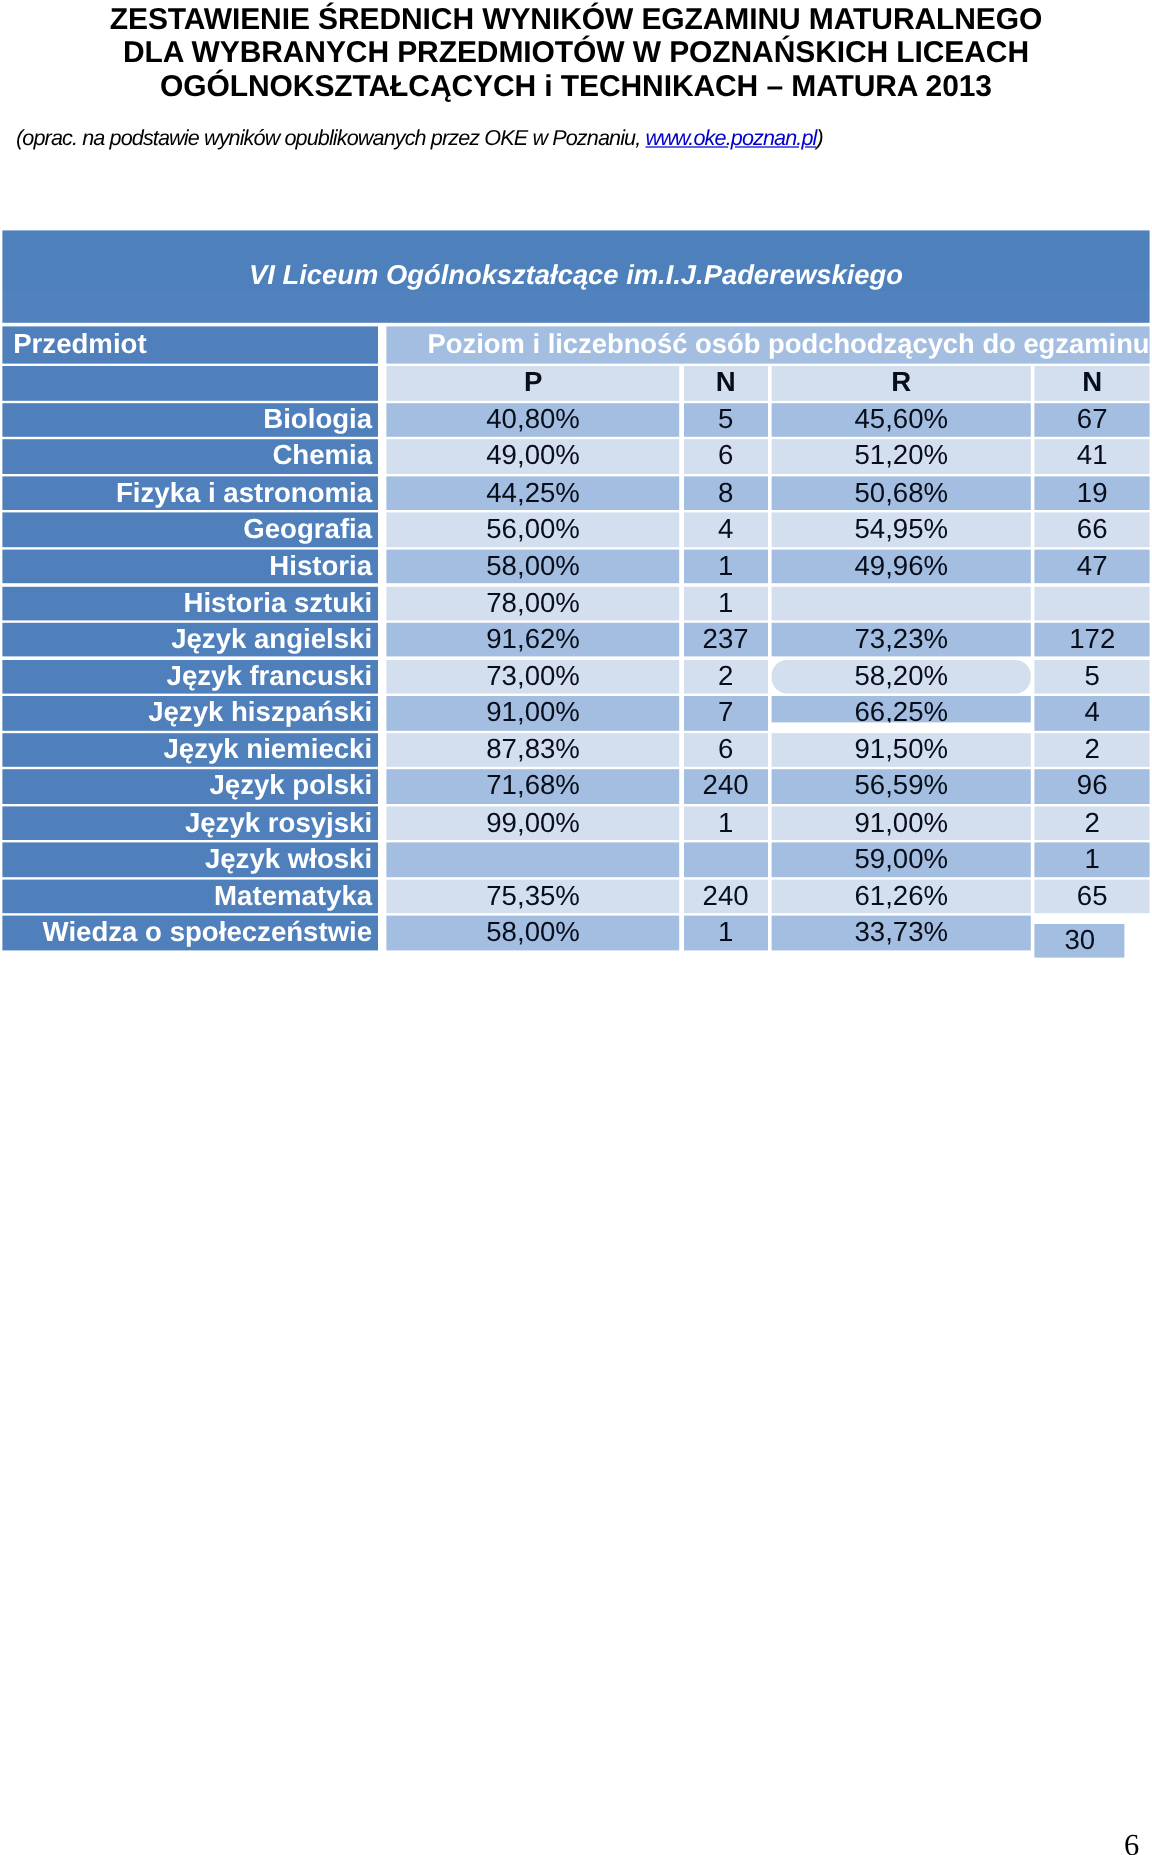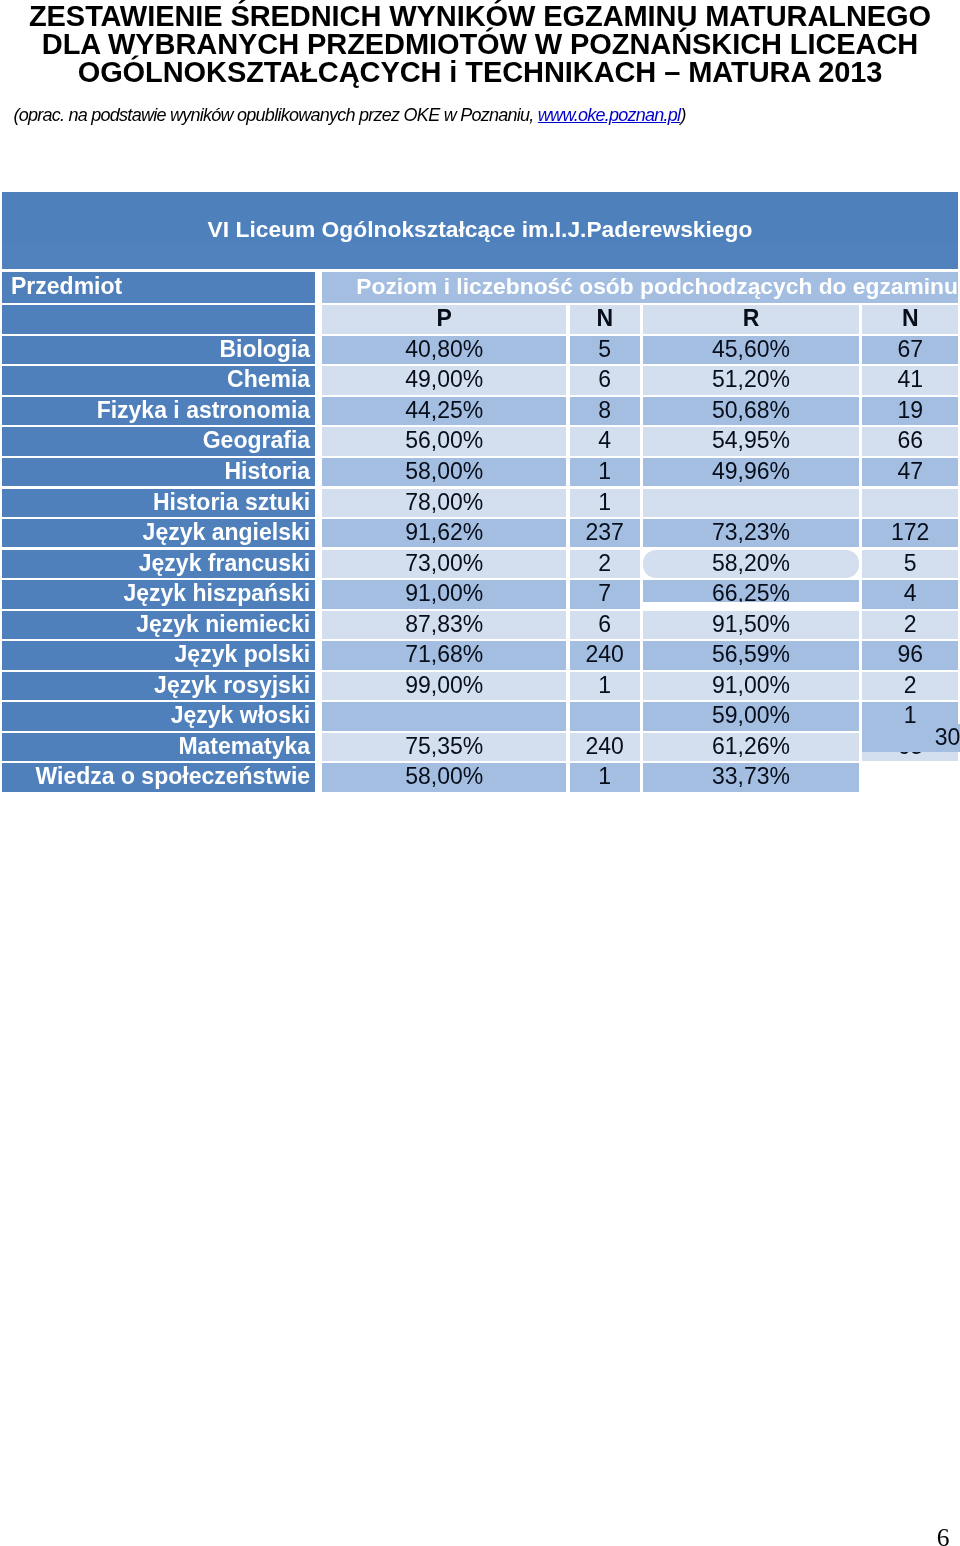--- a/index.html
+++ b/index.html
@@ -1,18 +1,18 @@
 <!DOCTYPE html>
 <html><head>
 <meta charset="utf-8">
 <style>
   html,body{margin:0;padding:0;}
   body{width:960px;height:1546px;background:#ffffff;font-family:"Liberation Sans",sans-serif;position:relative;overflow:hidden;
        -webkit-font-smoothing:antialiased;}
-  .title{position:absolute;left:0;top:1.8px;width:960px;text-align:center;font-weight:bold;font-size:29px;line-height:28.25px;color:#000;letter-spacing:-0.08px;}
+  .title{position:absolute;left:0;top:1.8px;width:960px;text-align:center;font-weight:bold;font-size:25px;line-height:28.25px;color:#000;letter-spacing:-0.08px;}
   .subtitle{position:absolute;left:13.4px;top:104px;font-style:italic;font-size:18px;letter-spacing:-0.74px;color:#000;white-space:nowrap;line-height:22px;}
   .subtitle .lnk{color:#0000cc;text-decoration:underline;}
   .tbl{position:absolute;left:0;top:0;width:960px;height:800px;}
   .cell{position:absolute;box-sizing:border-box;overflow:hidden;white-space:nowrap;}
   .schoolrow{color:#ffffff;font-weight:bold;font-size:22.8px;line-height:26px;text-align:center;
              background:linear-gradient(to bottom,#4E80BC 0,#4E80BC 50px,#5182BE 51px,#5182BE 100%);}
   .subj{background:#4F80BC;color:#ffffff;font-weight:bold;font-size:23px;text-align:right;padding-right:4.4px;}
   .grp{background:#A3BEE0;color:#ffffff;font-weight:bold;font-size:22.8px;text-align:right;}
   .val{font-size:23px;color:#080d1a;text-align:center;}
   .val.b{font-weight:bold;}
@@ -23,21 +23,21 @@
 </head>
 <body>
 
 <div class="title">
     <div>ZESTAWIENIE ŚREDNICH WYNIKÓW EGZAMINU MATURALNEGO</div>
     <div>DLA WYBRANYCH PRZEDMIOTÓW W POZNAŃSKICH LICEACH</div>
     <div>OGÓLNOKSZTAŁCĄCYCH i TECHNIKACH – MATURA 2013</div>
   </div>
 <div class="subtitle"><span>(oprac. na podstawie wyników opublikowanych przez OKE w Poznaniu, </span><span class="lnk">www.oke.poznan.pl</span><span>)</span></div>
 <div class="tbl" id="tablehost">
-    <div class="cell schoolrow" style="left:2px;top:192px;width:956px;height:77.4px;padding-top:23.6px;"><span>VI Liceum Ogólnokształcące im.I.J.Paderewskiego</span></div>
+    <div class="cell schoolrow" style="left:2px;top:192px;width:956px;height:77.4px;padding-top:23.6px;font-style:italic;"><span>VI Liceum Ogólnokształcące im.I.J.Paderewskiego</span></div>
     <div class="cell subj" style="left:2px;top:272px;width:312.5px;height:31.2px;text-align:left;padding-left:9px;line-height:28.7px;"><span>Przedmiot</span></div>
     <div class="cell grp" style="left:322.2px;top:272px;width:635.8px;height:31.2px;line-height:28.7px;"><span>Poziom i liczebność osób podchodzących do egzaminu</span></div>
     <div class="cell subj" style="left:2px;top:305.2px;width:312.5px;height:28.4px;line-height:26.1px;"></div>
     <div class="cell val b bgB" style="left:322.2px;top:305.2px;width:244.09999999999997px;height:28.4px;line-height:26.1px;"><span>P</span></div>
     <div class="cell val b bgB" style="left:569.5px;top:305.2px;width:70.39999999999998px;height:28.4px;line-height:26.1px;"><span>N</span></div>
     <div class="cell val b bgB" style="left:643px;top:305.2px;width:216.10000000000002px;height:28.4px;line-height:26.1px;"><span>R</span></div>
     <div class="cell val b bgB" style="left:862.4px;top:305.2px;width:95.60000000000002px;height:28.4px;line-height:26.1px;"><span>N</span></div>
     <div class="cell subj" style="left:2px;top:335.75px;width:312.5px;height:28.4px;line-height:26.1px;"><span>Biologia</span></div>
     <div class="cell val bgA" style="left:322.2px;top:335.75px;width:244.09999999999997px;height:28.4px;line-height:26.1px;"><span>40,80%</span></div>
     <div class="cell val bgA" style="left:569.5px;top:335.75px;width:70.39999999999998px;height:28.4px;line-height:26.1px;"><span>5</span></div>
@@ -105,15 +105,15 @@
     <div class="cell val bgA" style="left:862.4px;top:702.35px;width:95.60000000000002px;height:28.4px;line-height:26.1px;"><span>1</span></div>
     <div class="cell subj" style="left:2px;top:732.9px;width:312.5px;height:28.4px;line-height:26.1px;"><span>Matematyka</span></div>
     <div class="cell val bgB" style="left:322.2px;top:732.9px;width:244.09999999999997px;height:28.4px;line-height:26.1px;"><span>75,35%</span></div>
     <div class="cell val bgB" style="left:569.5px;top:732.9px;width:70.39999999999998px;height:28.4px;line-height:26.1px;"><span>240</span></div>
     <div class="cell val bgB" style="left:643px;top:732.9px;width:216.10000000000002px;height:28.4px;line-height:26.1px;"><span>61,26%</span></div>
     <div class="cell val bgB" style="left:862.4px;top:732.9px;width:95.60000000000002px;height:28.4px;line-height:26.1px;"><span>65</span></div>
     <div class="cell subj" style="left:2px;top:763.45px;width:312.5px;height:28.4px;line-height:26.1px;"><span>Wiedza o społeczeństwie</span></div>
     <div class="cell val bgA" style="left:322.2px;top:763.45px;width:244.09999999999997px;height:28.4px;line-height:26.1px;"><span>58,00%</span></div>
     <div class="cell val bgA" style="left:569.5px;top:763.45px;width:70.39999999999998px;height:28.4px;line-height:26.1px;"><span>1</span></div>
     <div class="cell val bgA" style="left:643px;top:763.45px;width:216.10000000000002px;height:28.4px;line-height:26.1px;"><span>33,73%</span></div>
-    <div class="cell val bgA" style="left:862.4px;top:724px;width:98px;height:28.4px;line-height:26.1px;text-align:right;"><span>30</span></div>
+    <div class="cell val bgA" style="left:862.4px;top:770px;width:75px;height:28.4px;line-height:26.1px;"><span>30</span></div>
   </div>
 <div class="pageno">6</div>
 
 </body></html>

